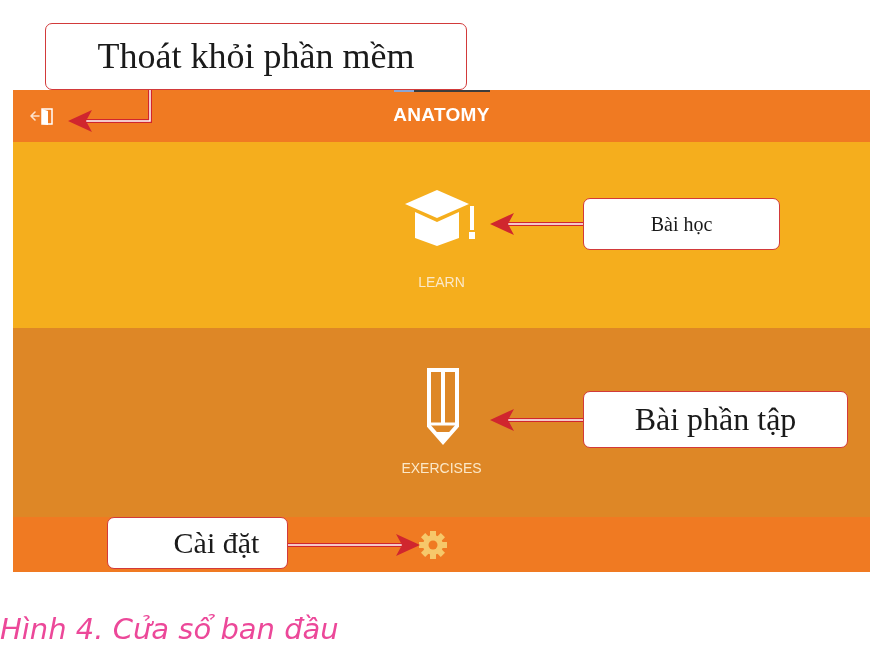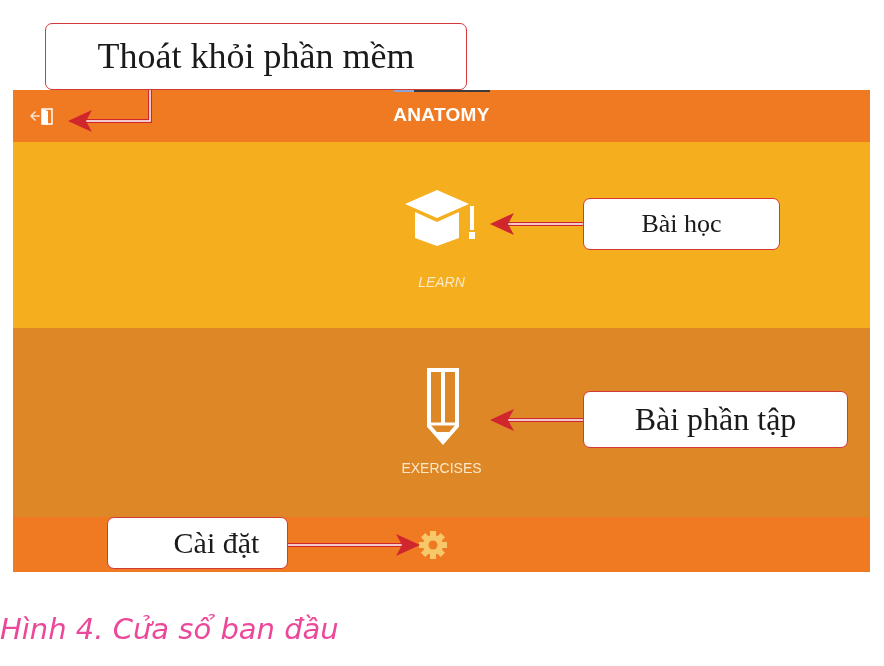--- a/index.html
+++ b/index.html
@@ -7,34 +7,34 @@
   body { position: relative; font-family: "DejaVu Sans", sans-serif; }
 
   .app { position: absolute; left: 13px; top: 90px; width: 857px; height: 482px; }
   .header { position: absolute; left: 0; top: 0; width: 100%; height: 52px; background: #f07a22; }
   .header .tab-hint { position: absolute; left: 381px; top: 0; width: 96px; height: 2px; background: #3c3c3c; }
   .header .tab-hint::before { content: ""; position: absolute; left: 0; top: 0; width: 20px; height: 2px; background: #8aa6d6; }
   .app-title { position: absolute; left: 0; width: 100%; top: 14px; text-align: center; color: #fff; font-weight: bold; font-size: 19px; letter-spacing: 0.3px; font-family: "Liberation Sans", sans-serif; }
   .exit-btn { position: absolute; left: 16px; top: 16px; width: 32px; height: 20px; cursor: pointer; }
 
   .section { position: absolute; left: 0; width: 100%; cursor: pointer; }
-  .learn { top: 52px; height: 224px; background: #f5ae1d; font-style: italic; }
+  .learn { top: 52px; height: 224px; background: #f5ae1d; }
   .exercises { top: 238px; height: 189px; background: #de8726; }
   .section .label { position: absolute; left: 0; width: 100%; text-align: center; color: #fbe8c8; font-size: 14px; font-family: "Liberation Sans", sans-serif; }
   .learn .label { top: 132px; }
   .exercises .label { top: 132px; }
   .learn-icon { position: absolute; left: 390px; top: 46px; width: 80px; height: 60px; }
   .ex-icon { position: absolute; left: 410px; top: 40px; width: 40px; height: 80px; }
 
   .footer { position: absolute; left: 0; top: 427px; width: 100%; height: 55px; background: #f07a22; }
   .gear { position: absolute; left: 405px; top: 13px; width: 30px; height: 30px; cursor: pointer; }
 
   .callout { position: absolute; background: #fff; border: 1.5px solid #d23a3a; border-radius: 7px; font-family: "Liberation Serif", serif; color: #1a1a1a; text-align: center; white-space: nowrap; }
   .c-exit { left: 45px; top: 11px; width: 422px; height: 67px; font-size: 36px; line-height: 64px; margin-top: 12px; }
-  .c-learn { left: 583px; top: 198px; width: 197px; height: 52px; font-size: 26px; line-height: 50px; }
+  .c-learn { left: 583px; top: 198px; width: 197px; height: 52px; font-size: 20px; line-height: 50px; }
   .c-ex { left: 583px; top: 391px; width: 265px; height: 57px; font-size: 32px; line-height: 55px; }
   .c-set { left: 107px; top: 517px; width: 181px; height: 52px; font-size: 30px; line-height: 50px; padding-left: 38px; }
 
   .arrows { position: absolute; left: 0; top: 0; width: 884px; height: 666px; pointer-events: none; }
 
   .caption { position: absolute; left: 0; width: 100%; top: 612px; text-align: left; font-style: italic; font-size: 29px; color: #ec4899; font-family: "DejaVu Sans", sans-serif; }
 </style>
 </head>
 <body>
 

